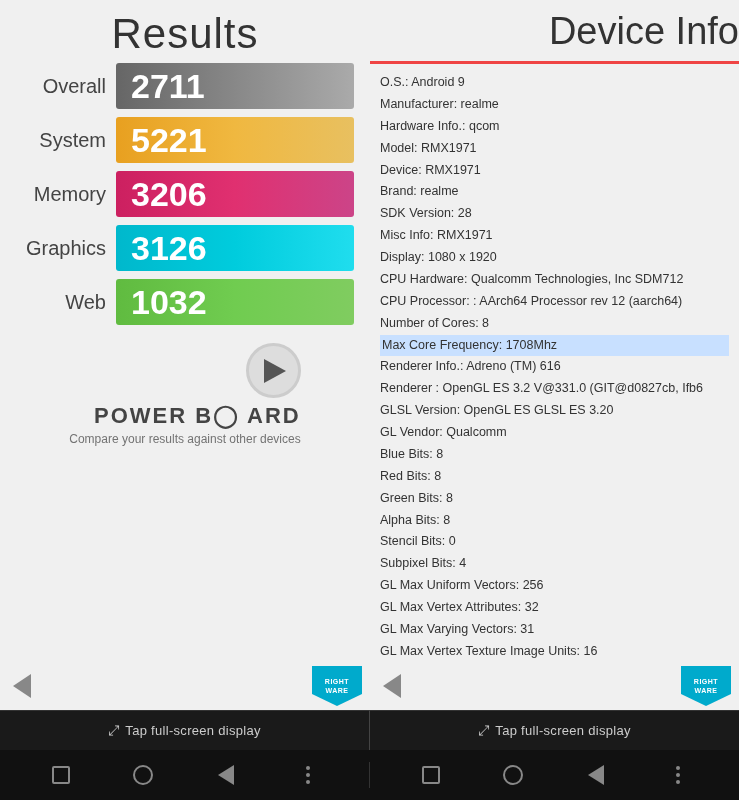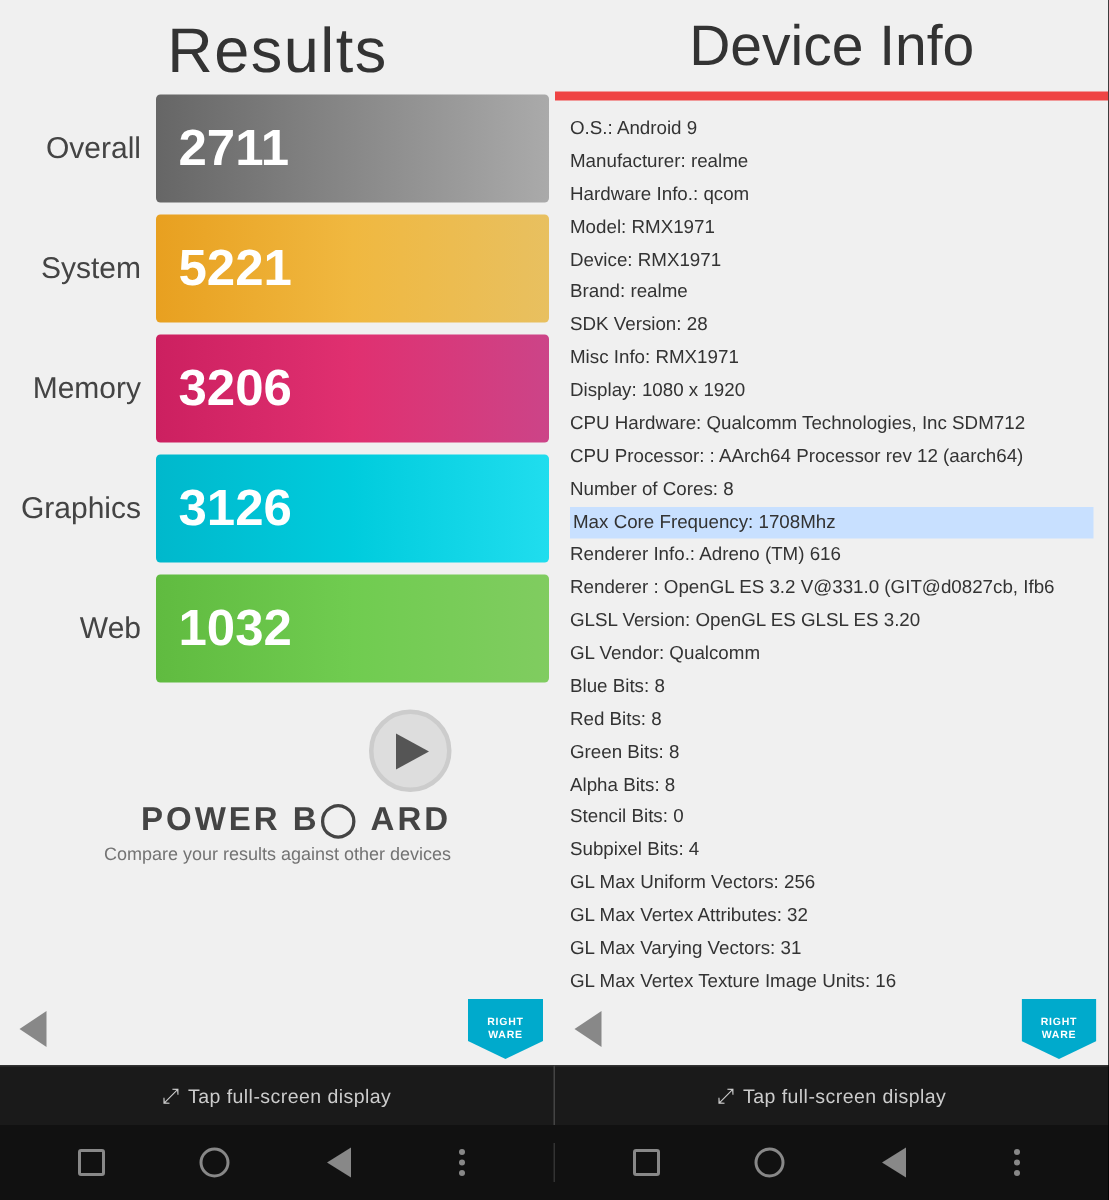--- a/index.html
+++ b/index.html
@@ -40,21 +40,21 @@
     }
 
     .date-text {
       font-size: 13px;
       color: #999;
       margin-bottom: 12px;
     }
 
     .score-rows {
       width: 100%;
-      padding: 0 4px;
+      padding: 0 16px;
       display: flex;
       flex-direction: column;
       gap: 8px;
     }
 
     .score-row {
       display: flex;
       align-items: center;
       gap: 0;
     }
@@ -63,21 +63,21 @@
       width: 90px;
       text-align: right;
       font-size: 20px;
       color: #444;
       margin-right: 10px;
       font-weight: 400;
     }
 
     .score-bar {
       flex: 1;
-      height: 72px;
+      height: 46px;
       display: flex;
       align-items: center;
       justify-content: flex-start;
       padding-left: 15px;
       border-radius: 3px;
     }
 
     .score-value {
       font-size: 34px;
       font-weight: bold;
@@ -195,23 +195,23 @@
       display: flex;
       flex-direction: column;
       position: relative;
       overflow: hidden;
     }
 
     .right-title {
       font-size: 38px;
       font-weight: 300;
       color: #333;
-      text-align: center;
+      text-align: right;
       padding: 10px 0 8px;
-      border-bottom: 6px solid #ef4444;
+      border-bottom: 3px solid #ef4444;
     }
 
     .device-info-list {
       flex: 1;
       overflow: hidden;
       padding: 8px 10px;
       font-size: 12.5px;
       color: #333;
       line-height: 1.75;
     }

